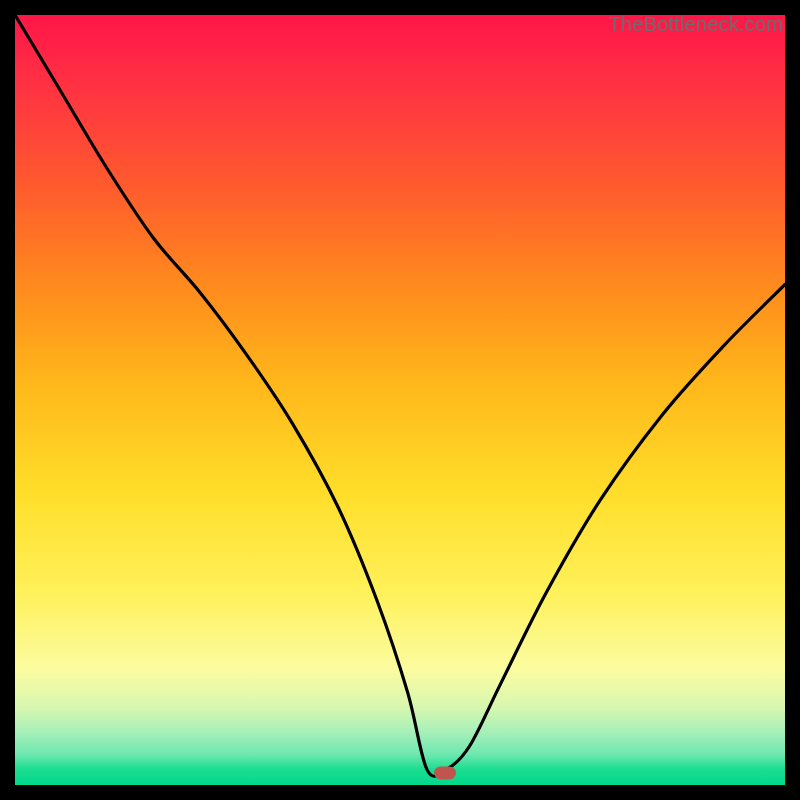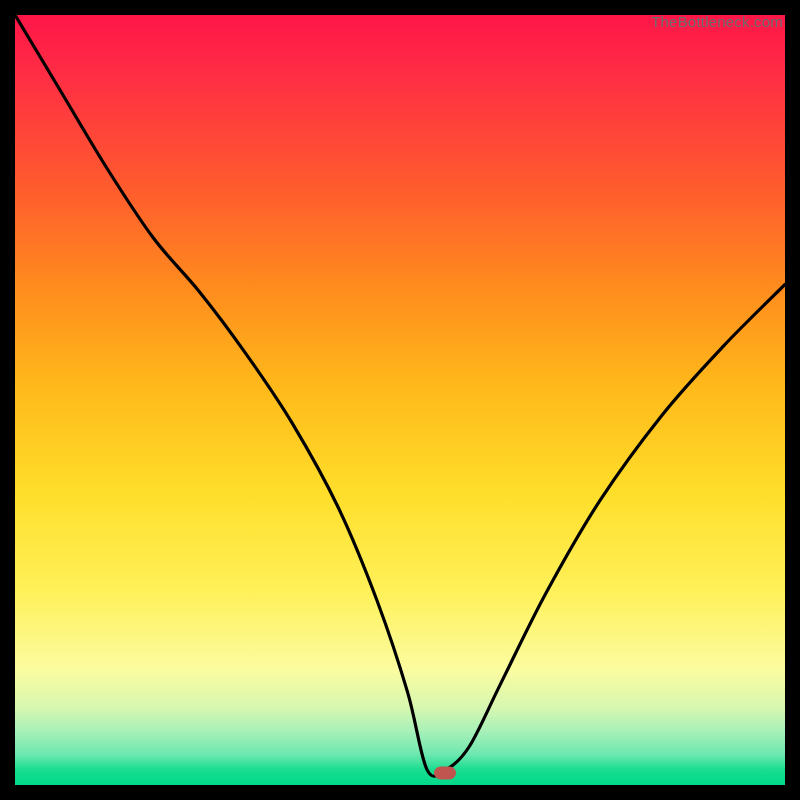--- a/index.html
+++ b/index.html
@@ -55,21 +55,21 @@
     border-radius: 7px;
     background: #c0544f;
     transform: translate(-50%, -50%);
   }
   .watermark {
     position: absolute;
     top: -2px;
     right: 2px;
     color: #6d6d6d;
     font-family: Arial, Helvetica, sans-serif;
-    font-size: 15px;
+    font-size: 20px;
     letter-spacing: 0.2px;
   }
 </style>
 </head>
 <body>
 
 <div class="frame">
   <div class="plot">
 
     <svg class="curve" viewBox="0 0 770 770" preserveAspectRatio="none">

